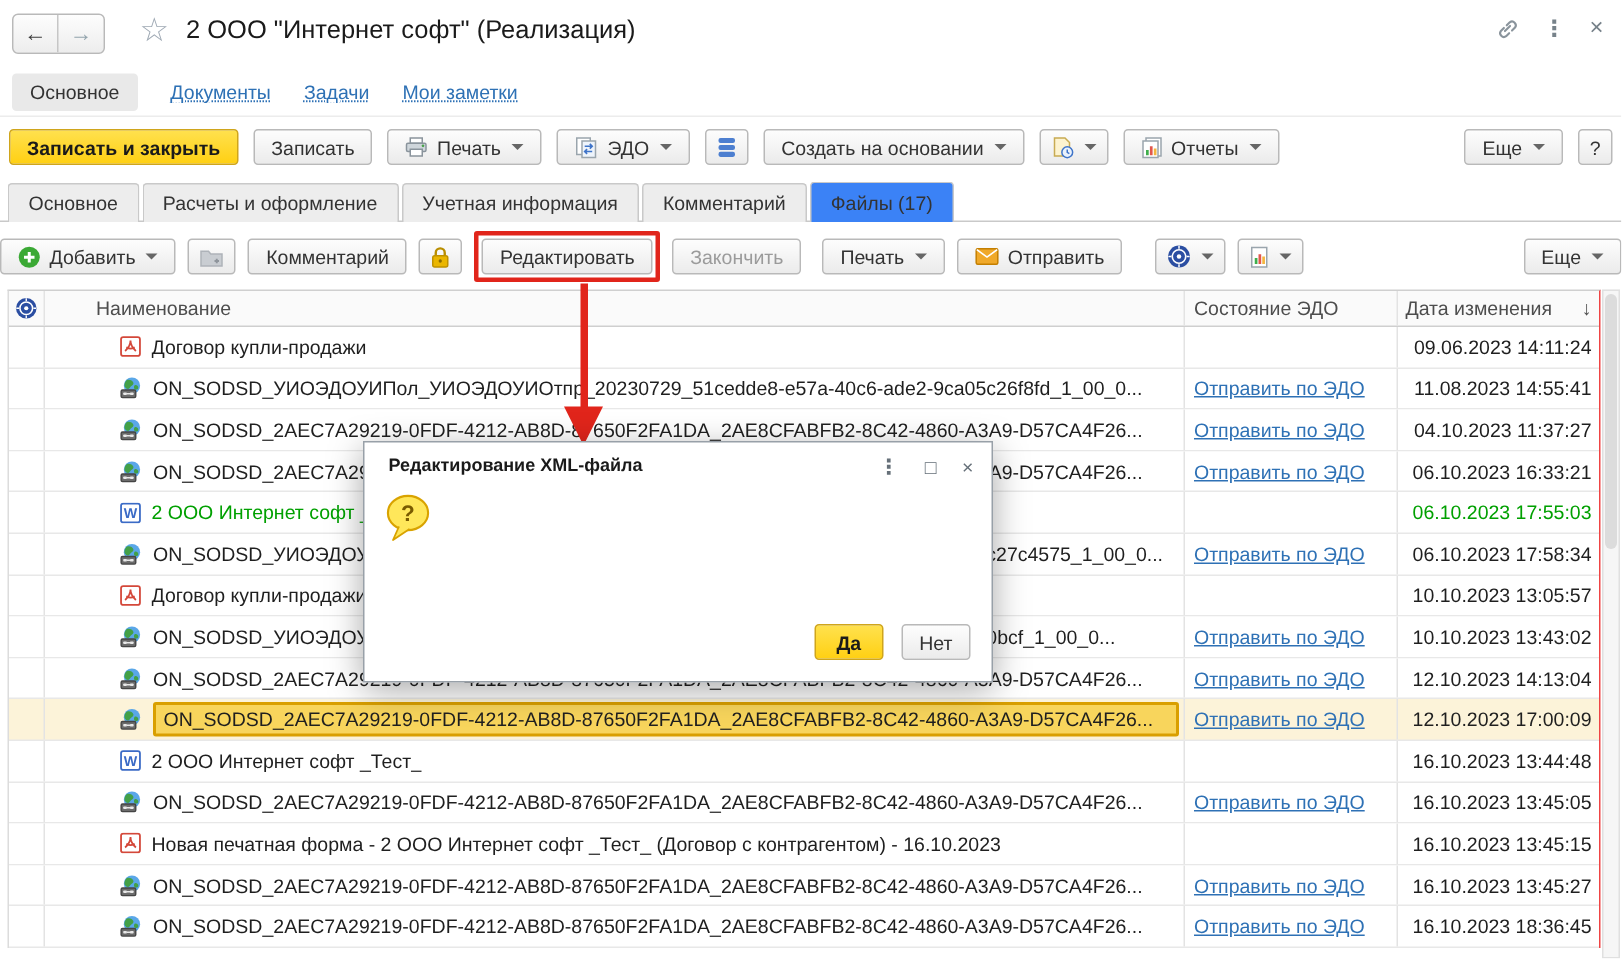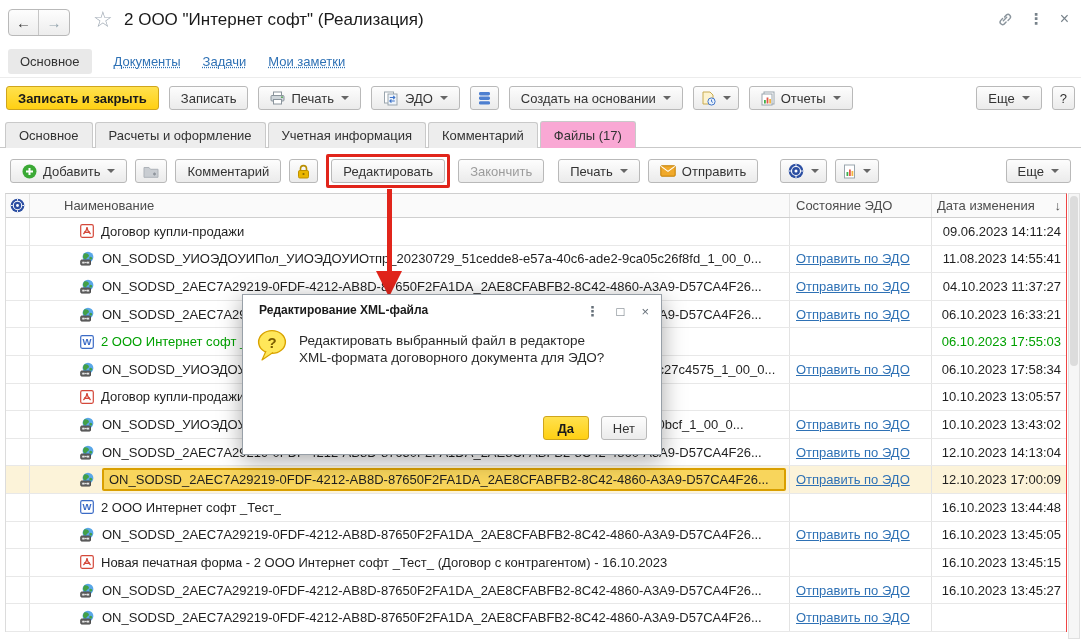--- a/index.html
+++ b/index.html
@@ -31,23 +31,23 @@
   .btn.icon-only { padding:0 7px; }
   .btn.yellow { background:linear-gradient(#ffe14e,#ffd013); border-color:#cfa51c; font-weight:bold; color:#1a1a1a; }
   .btn.disabled { color:#9b9b9b; }
   .car { display:inline-block; width:0; height:0; border:4px solid transparent; border-top-color:#666; margin-left:7px; margin-top:4px; }
   .btn .ic { margin-right:6px; display:inline-flex; }
   .spacer { margin-left:auto; }
 
   
   .tabs { position:absolute; top:121px; left:0; width:100%; height:27px; display:flex; padding-left:5px; border-bottom:1px solid #c9c9c9; }
   .tab { height:26px; margin-top:1px; padding:0 13px; display:flex; align-items:center; background:#ededed; border:1px solid #c9c9c9; border-bottom:none; border-radius:3px 3px 0 0; margin-right:2px; color:#333; }
-  .tab.active { background:#f9a8d4; height:27px; margin-top:0; position:relative; z-index:2; }
-
-  .tbar.files { top:154px; padding:0 10px; gap:8px; }
+  .tab.active { background:#3b82f6; height:27px; margin-top:0; position:relative; z-index:2; }
+
+  .tbar.files { top:154px; padding:0 0; gap:8px; }
   .redbox { border:3px solid #e1251b; padding:2px; border-radius:2px; display:inline-flex; }
 
   
   .grid { position:absolute; top:193px; left:5px; width:1062px; border-top:1px solid #cfcfcf; border-left:1px solid #dcdcdc; border-right:1px solid #ef4444; }
   .ghead { display:flex; height:24px; background:#fafafa; border-bottom:1px solid #cfcfcf; color:#4d4d4d; }
   .ghead > div { display:flex; align-items:center; }
   .c1 { width:24px; flex:none; border-right:1px solid #e3e3e3; justify-content:center; display:flex; align-items:center; }
   .c2 { width:760px; flex:none; border-right:1px solid #e3e3e3; overflow:hidden; }
   .c3 { width:142px; flex:none; border-right:1px solid #e3e3e3; padding-left:6px; overflow:hidden; }
   .c4 { flex:1; padding:0 5px; }
@@ -562,20 +562,21 @@
                 <rect x="2.3" y="11.4" width="2.6" height="1.8" rx=".5" fill="#e8e8e8"></rect>
                 <rect x="7.1" y="11.4" width="2.6" height="1.8" rx=".5" fill="#e8e8e8"></rect>
                 <path d="M4.9 12.3 h2.2" stroke="#e8e8e8" stroke-width="1"></path>
               </svg>
             </span>
             <span class="nm">ON_SODSD_2AEC7A29219-0FDF-4212-AB8D-87650F2FA1DA_2AE8CFABFB2-8C42-4860-A3A9-D57CA4F26...</span>
           </div>
           <div class="c3">
             <a>Отправить по ЭДО</a>
           </div>
+          <div class="c4">16.10.2023 18:36:45</div>
         </div>
       </div>
   </div>
 
   <div class="vscroll">
       <div class="thumb"></div>
     </div>
 
   <div class="ann-line"></div>
   <div class="ann-head"></div>
@@ -588,24 +589,20 @@
       <span>×</span>
     </div>
     <div class="dlg-body">
       <span>
         <svg width="30" height="33" viewBox="0 0 30 33">
             <ellipse cx="15" cy="13" rx="13.4" ry="11.4" fill="#ffe75a" stroke="#d9a300" stroke-width="1.4"></ellipse>
             <path d="M9 22 L5 31 L16 23.6" fill="#ffe75a" stroke="#d9a300" stroke-width="1.2" stroke-linejoin="round"></path>
             <text x="15" y="18.5" text-anchor="middle" font-size="15" font-weight="bold" fill="#7a5b00" font-family="Liberation Sans, sans-serif">?</text>
           </svg>
       </span>
-      <div class="dlg-msg">
-        <div>Редактировать выбранный файл в редакторе</div>
-        <div>XML-формата договорного документа для ЭДО?</div>
-      </div>
     </div>
     <div class="dlg-btns">
       <span class="btn yellow">Да</span>
       <span class="btn">Нет</span>
     </div>
   </div>
 
 </div>
 
 </body></html>

